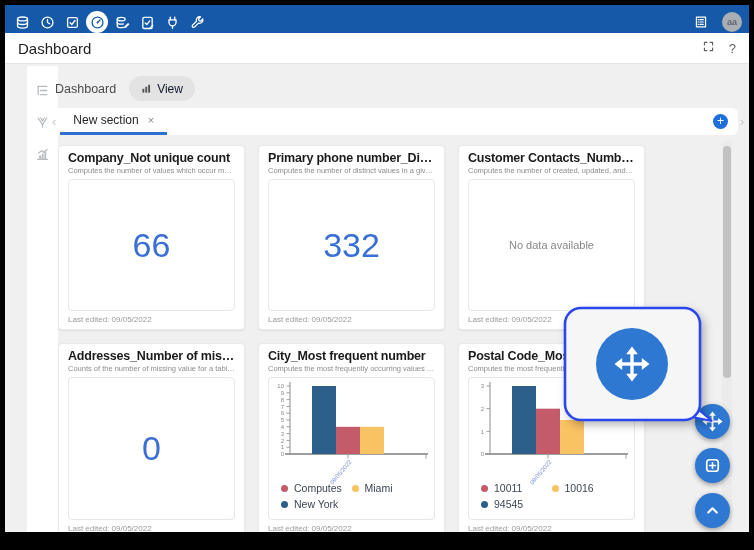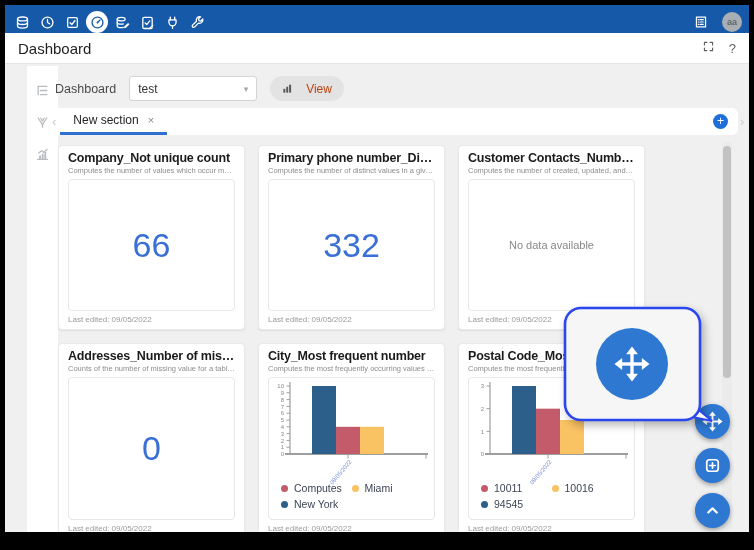--- a/index.html
+++ b/index.html
@@ -23,21 +23,21 @@
 
   
   .content{position:absolute;top:59px;left:0;right:0;bottom:0;background:#f0f0f1;overflow:hidden}
   .sidebar{position:absolute;left:22px;top:2px;bottom:0;width:31px;background:#fff;display:flex;flex-direction:column;align-items:center;padding-top:16px;gap:16px;color:#b9bcbf;box-sizing:border-box}
   .side-ic{width:16px;height:16px;display:flex;align-items:center;justify-content:center}
 
   .toolbar{position:absolute;left:50px;top:12px;height:25px;display:flex;align-items:center;gap:13px}
   .toolbar-label{font-size:12.5px;color:#4a4a4a}
   .select{width:128px;height:25px;background:#fff;border:1px solid #d4d4d4;border-radius:3px;display:flex;align-items:center;padding:0 8px;font-size:12px;color:#333;box-sizing:border-box}
   .sel-caret{margin-left:auto;color:#a9a9a9;font-size:9px}
-  .view-btn{height:25px;background:#e3e3e3;border:none;border-radius:13px;display:flex;align-items:center;gap:13px;padding:0 12px;font-size:12px;color:#c2410c;font-family:inherit}
+  .view-btn{height:25px;background:#e3e3e3;border:none;border-radius:13px;display:flex;align-items:center;gap:5px;padding:0 12px;font-size:12px;color:#0f172a;font-family:inherit}
   .view-ic{color:#555;display:flex}
 
   .tabbar{position:absolute;left:43px;top:44px;width:690px;height:27px;background:#fff;border-radius:6px;display:flex;align-items:center;box-sizing:border-box}
   .tab-scroll{color:#c8c8c8;font-size:13px;padding:0 4px;line-height:27px}
   .tab-scroll.right{position:absolute;left:735px;top:44px;padding:0}
   .tab{height:27px;display:flex;align-items:center;gap:9px;padding:0 13px;font-size:12px;color:#262626;border-bottom:3px solid #2f6fd0;box-sizing:border-box}
   .tab-close{color:#8a8a8a;font-size:11px}
   .tab-add{margin-left:auto;width:15px;height:15px;border-radius:50%;background:#1e6fd9;color:#fff;font-size:12px;line-height:14px;text-align:center;margin-right:10px}
 
   .grid{position:absolute;left:53px;top:81px;width:587px;display:grid;grid-template-columns:repeat(3,187px);grid-template-rows:185px 196px;gap:13px}
@@ -171,24 +171,20 @@
             <rect x="4.4" y="9" width="2" height="4.2" fill="currentColor" stroke="none"></rect>
             <rect x="7.2" y="7.2" width="2" height="6" fill="currentColor" stroke="none"></rect>
             <rect x="10" y="5.2" width="2" height="8" fill="currentColor" stroke="none"></rect>
             <path d="M4 6.4l3-2.4 2.4 1.7 3.4-3"></path>
           </svg>
         </span>
       </aside>
 
     <div class="toolbar">
       <span class="toolbar-label">Dashboard</span>
-      <div class="select">
-        <span>test</span>
-        <span class="sel-caret">▾</span>
-      </div>
       <button class="view-btn">
         <span class="view-ic" id="view-icon">
             <svg viewBox="0 0 16 16" width="11" height="11" fill="none" stroke="currentColor" stroke-width="1.4" stroke-linecap="round" stroke-linejoin="round">
               <rect x="2" y="8.5" width="2.8" height="5.5" fill="currentColor" stroke="none"></rect>
               <rect x="6.2" y="5.5" width="2.8" height="8.5" fill="currentColor" stroke="none"></rect>
               <rect x="10.4" y="2.5" width="2.8" height="11.5" fill="currentColor" stroke="none"></rect>
             </svg>
           </span>
         <span>View</span>
       </button>

